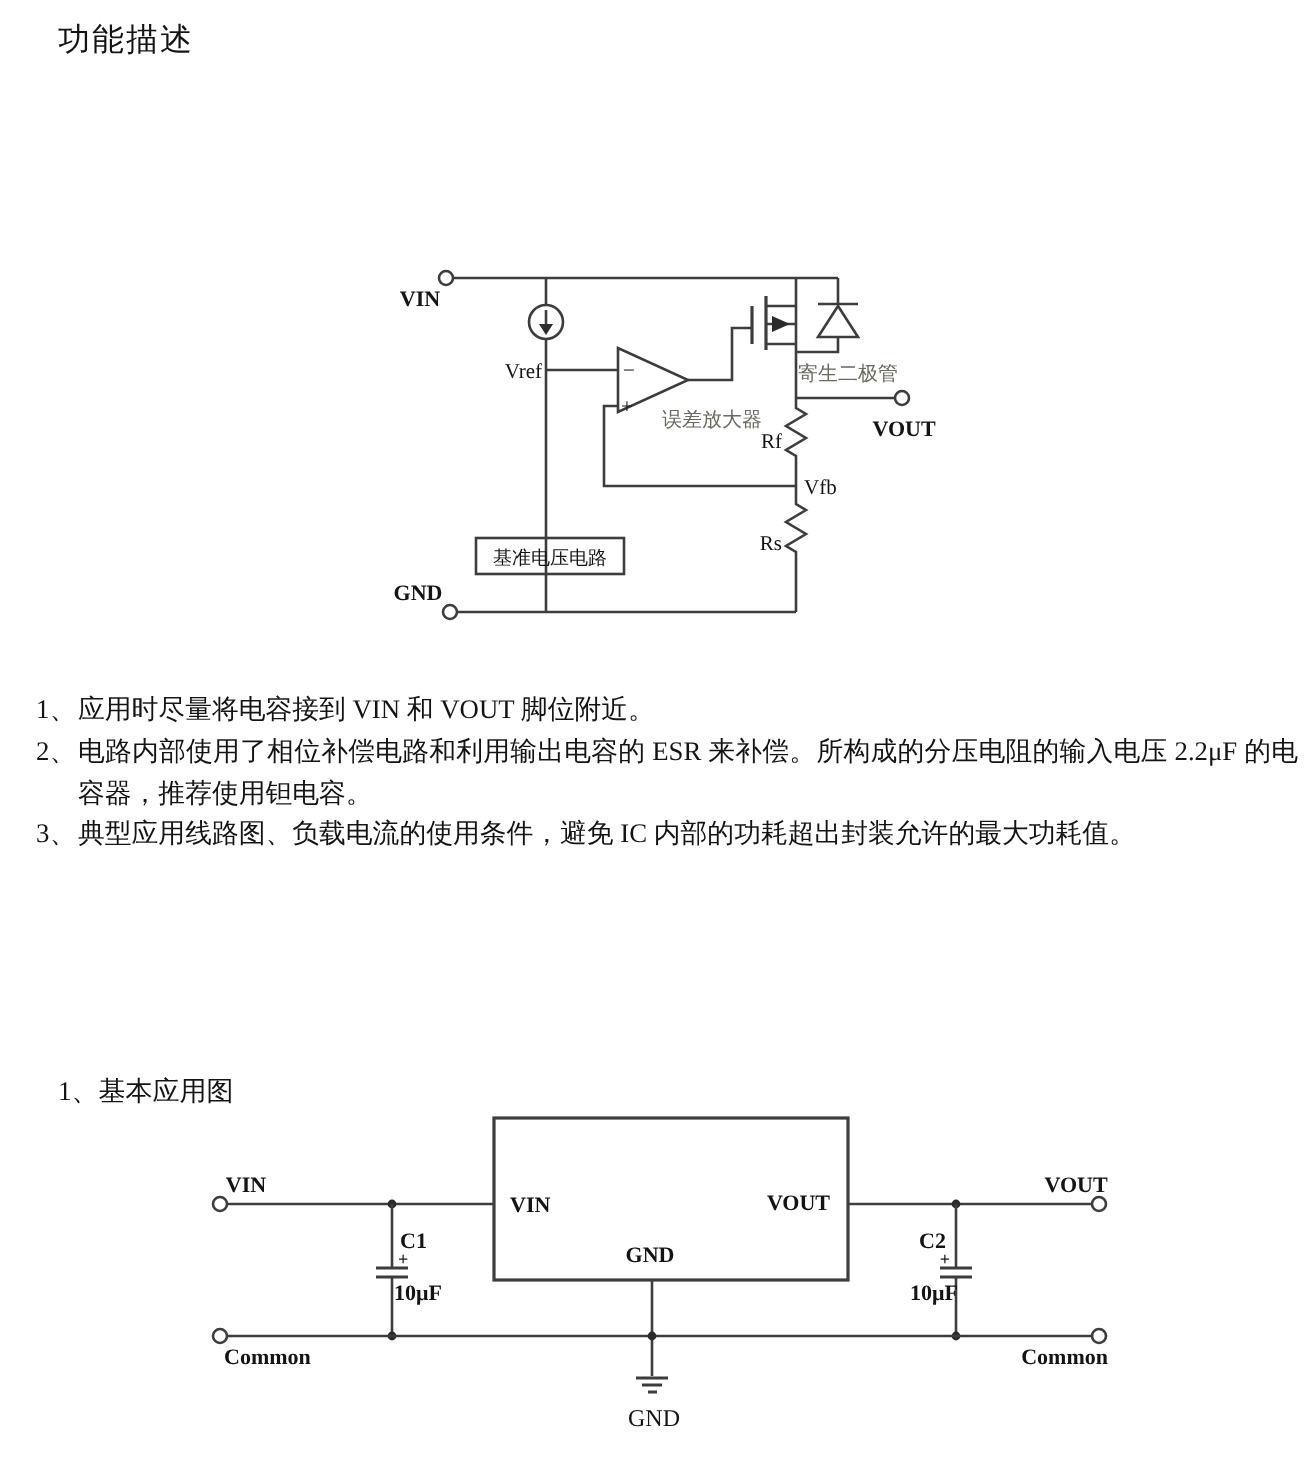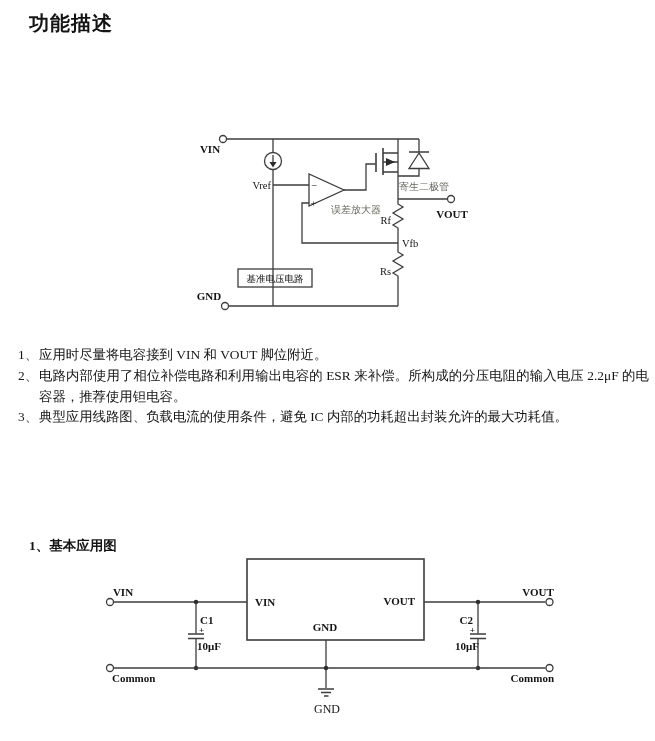--- a/index.html
+++ b/index.html
@@ -1,21 +1,21 @@
 <!DOCTYPE html>
 <html><head>
 <meta charset="utf-8">
 <style>
   html,body{margin:0;padding:0;background:#ffffff;}
   body{font-family:"Liberation Serif","DejaVu Serif",serif;color:#141414;}
   .page{position:relative;width:655px;height:741px;background:#ffffff;overflow:hidden;}
   .abs{position:absolute;}
-  .h1{font-size:20px;font-weight:bold;letter-spacing:1px;}
+  .h1{font-size:16px;font-weight:normal;letter-spacing:1px;}
   .h2{font-size:15px;font-weight:bold;letter-spacing:1px;}
-  .h3{font-size:13.5px;font-weight:bold;}
+  .h3{font-size:13.5px;font-weight:normal;}
   .para{font-size:13.4px;line-height:21px;text-align:justify;text-indent:34px;}
   .notes{font-size:13.4px;line-height:20.8px;}
   .note-row{display:flex;align-items:flex-start;}
   .note-num{width:21px;flex:0 0 21px;}
   .note-text{flex:1;text-align:justify;}
   svg text{font-family:"Liberation Serif","DejaVu Serif",serif;fill:#141414;}
   svg .lbl-b{font-weight:bold;font-size:11px;}
   svg .lbl{font-size:10.5px;}
   svg .lbl-s{font-size:9.5px;}
   svg .muted{fill:#6a6a60;font-size:10px;}

